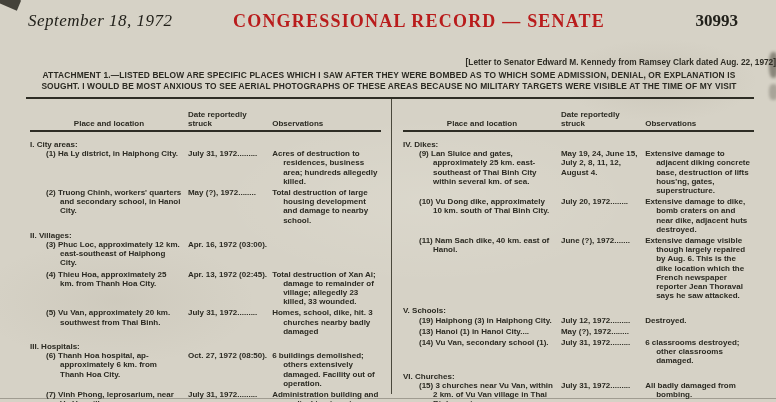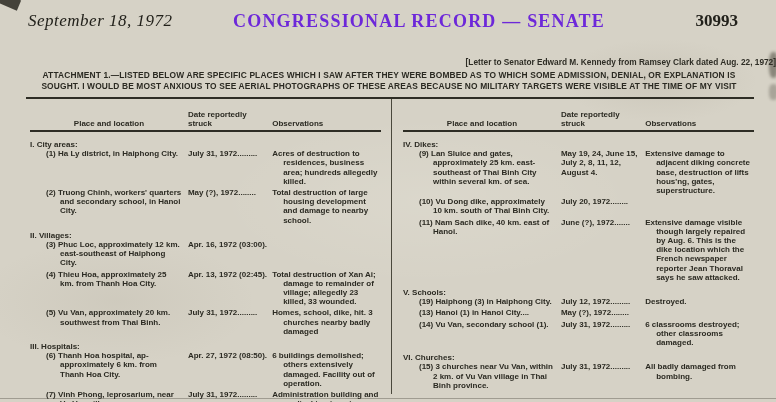--- a/index.html
+++ b/index.html
@@ -25,21 +25,21 @@
   .smudge-a{top:52px;} .smudge-b{top:84px;height:16px;opacity:.6;}
 
   
   .masthead{position:absolute;top:8px;left:28px;right:26px;height:30px;}
   .issue-date{
     position:absolute;left:0;top:3px;
     font-family:"Liberation Serif", serif;font-style:italic;font-size:17px;letter-spacing:.5px;color:#22211b;
   }
   .record-title{
     position:absolute;left:205px;right:160px;top:3px;text-align:center;
-    font-family:"Liberation Serif", serif;font-weight:700;font-size:18px;letter-spacing:1.2px;color:#6d28d9;
+    font-family:"Liberation Serif", serif;font-weight:700;font-size:18px;letter-spacing:1.2px;color:#b91c1c;
     white-space:nowrap;
   }
   .page-number{
     position:absolute;right:12px;top:3px;
     font-family:"Liberation Serif", serif;font-weight:700;font-size:17px;color:#22211b;
   }
 
   .letter-caption{
     position:absolute;top:57px;left:0;right:0;text-align:right;
     font-size:8.3px;font-weight:700;color:#2e2d25;
@@ -140,21 +140,21 @@
           <div class="cell obs">Total destruction of Xan Ai; damage to remainder of village; allegedly 23 killed, 33 wounded.</div>
         </div>
         <div class="trow">
           <div class="cell place">(5) Vu Van, approximately 20 km. southwest from Thai Binh.</div>
           <div class="cell date">July 31, 1972.........</div>
           <div class="cell obs">Homes, school, dike, hit. 3 churches nearby badly damaged</div>
         </div>
         <div class="section-title">III. Hospitals:</div>
         <div class="trow">
           <div class="cell place">(6) Thanh Hoa hospital, ap-approximately 6 km. from Thanh Hoa City.</div>
-          <div class="cell date">Apr. 27, 1972 (08:50).</div>
+          <div class="cell date">Oct. 27, 1972 (08:50).</div>
           <div class="cell obs">6 buildings demolished; others extensively damaged. Facility out of operation.</div>
         </div>
         <div class="trow">
           <div class="cell place">(7) Vinh Phong, leprosarium, near Vu Van village.</div>
           <div class="cell date">July 31, 1972.........</div>
           <div class="cell obs">Administration building and medical treatment facility destroyed; barracks-like housing for patients damaged.</div>
         </div>
       </div>
   </div>
   <div class="half">
@@ -166,20 +166,21 @@
     <div class="tbody">
         <div class="section-title">IV. Dikes:</div>
         <div class="trow">
           <div class="cell place">(9) Lan Sluice and gates, approximately 25 km. east-southeast of Thai Binh City within several km. of sea.</div>
           <div class="cell date">May 19, 24, June 15, July 2, 8, 11, 12, August 4.</div>
           <div class="cell obs">Extensive damage to adjacent diking concrete base, destruction of lifts hous'ng, gates, superstructure.</div>
         </div>
         <div class="trow">
           <div class="cell place">(10) Vu Dong dike, approximately 10 km. south of Thai Binh City.</div>
           <div class="cell date">July 20, 1972........</div>
+          <div class="cell obs">Extensive damage to dike, bomb craters on and near dike, adjacent huts destroyed.</div>
         </div>
         <div class="trow">
           <div class="cell place">(11) Nam Sach dike, 40 km. east of Hanoi.</div>
           <div class="cell date">June (?), 1972.......</div>
           <div class="cell obs">Extensive damage visible though largely repaired by Aug. 6. This is the dike location which the French newspaper reporter Jean Thoraval says he saw attacked.</div>
         </div>
         <div class="section-title">V. Schools:</div>
         <div class="trow">
           <div class="cell place">(19) Haiphong (3) in Haiphong City.</div>
           <div class="cell date">July 12, 1972.........</div>

